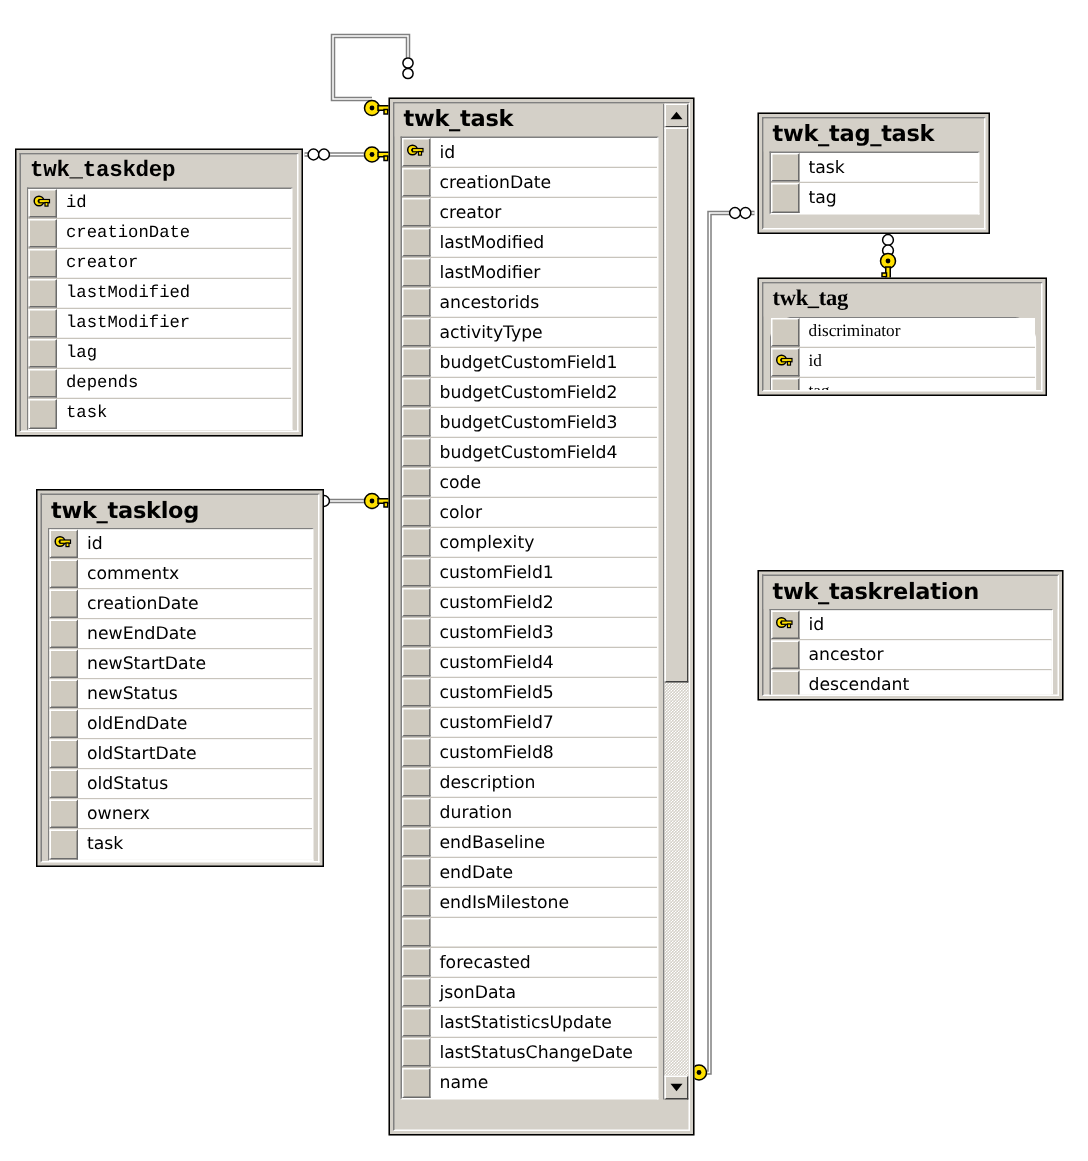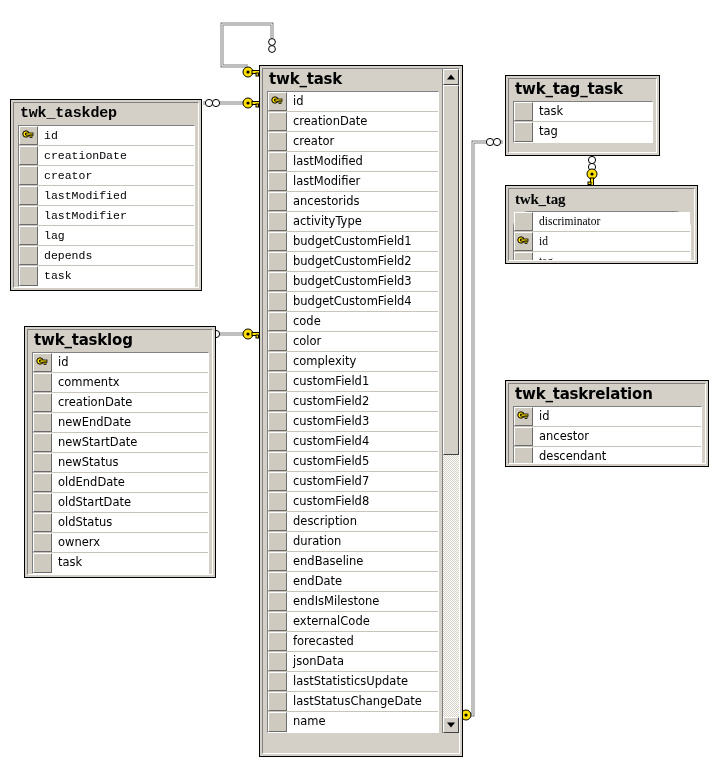--- a/index.html
+++ b/index.html
@@ -431,21 +431,20 @@
             <div class="row">
               <div class="stub"></div>
               <div class="colname">endDate</div>
             </div>
             <div class="row">
               <div class="stub"></div>
               <div class="colname">endIsMilestone</div>
             </div>
             <div class="row">
               <div class="stub"></div>
-              <div class="colname">externalCode</div>
             </div>
             <div class="row">
               <div class="stub"></div>
               <div class="colname">forecasted</div>
             </div>
             <div class="row">
               <div class="stub"></div>
               <div class="colname">jsonData</div>
             </div>
             <div class="row">

